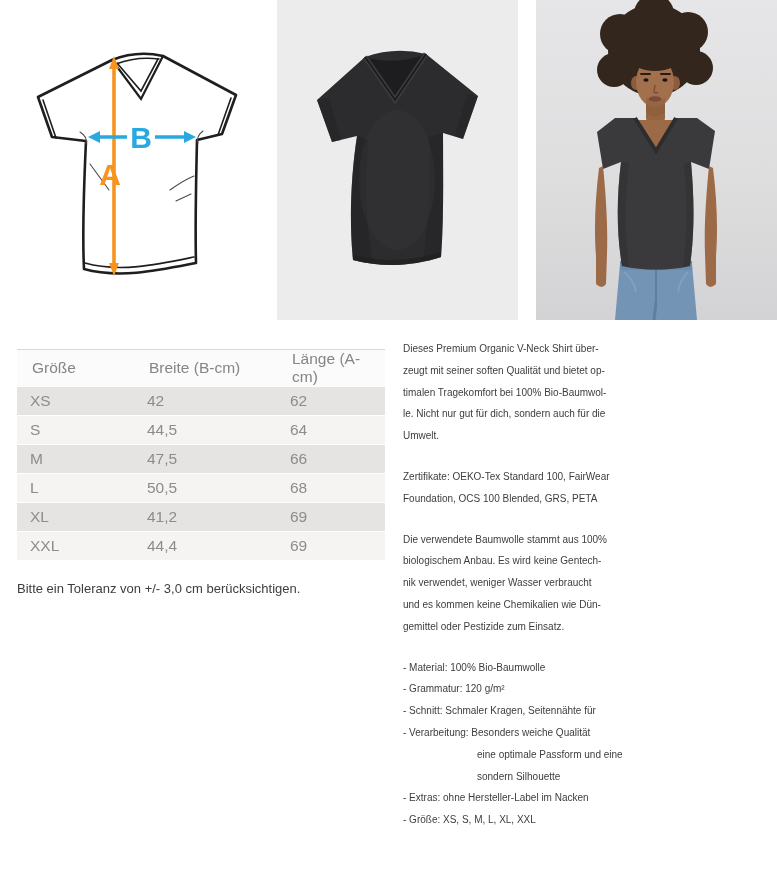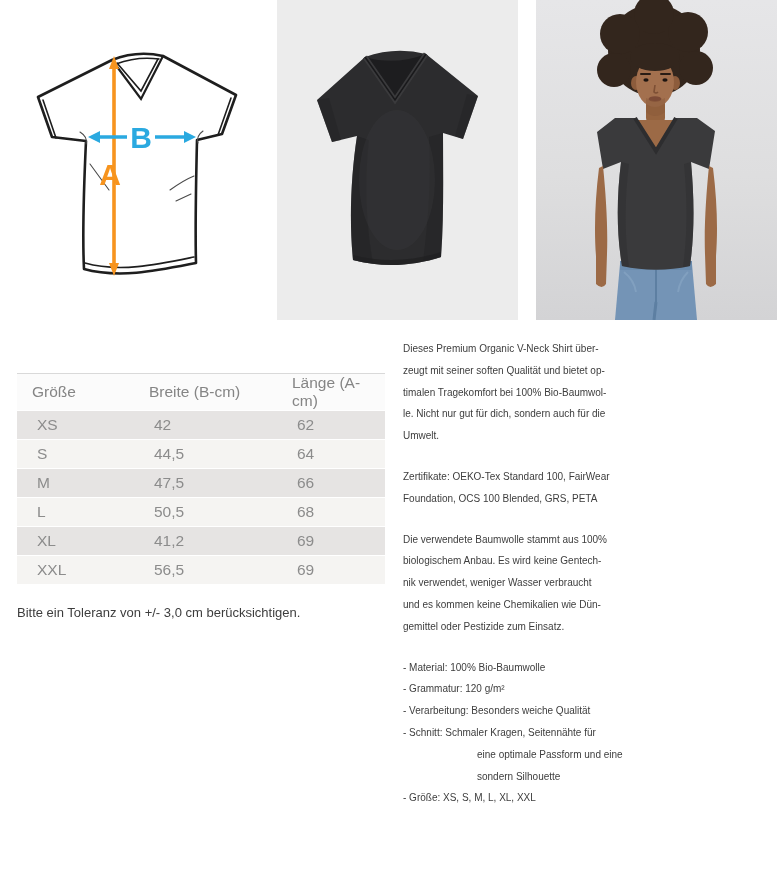--- a/index.html
+++ b/index.html
@@ -10,27 +10,27 @@
     -webkit-font-smoothing:antialiased;
   }
   .abs{position:absolute;}
   
   .size-diagram{left:10px;top:4px;width:250px;height:312px;background:#fff;}
   .photo-flat{left:277px;top:0;width:241px;height:320px;background:#ececec;}
   .photo-model{left:536px;top:0;width:241px;height:320px;
     background:linear-gradient(#e6e6e8 0%,#dededf 55%,#d3d3d5 100%);}
   .size-diagram svg,.photo-flat svg,.photo-model svg{display:block;width:100%;height:100%;}
   
-  .left-col{left:17px;top:372px;width:368px;}
+  .left-col{left:17px;top:348px;width:368px;}
   table.size-table{border-collapse:separate;border-spacing:0 1px;width:368px;
     font-size:15.5px;color:#8c8c8c;table-layout:fixed;}
   table.size-table thead tr{background:#fbfbfb;}
   table.size-table th{border-top:1px solid #d9d9d9;font-weight:400;text-align:left;
     height:27px;padding:0 0 0 15px;color:#858585;}
-  table.size-table td{height:28px;padding:0 0 0 20px;}
+  table.size-table td{height:28px;padding:0 0 0 13px;}
   table.size-table tbody tr:nth-child(odd){background:#e6e4e3;}
   table.size-table tbody tr:nth-child(even){background:#f5f4f2;}
   .tolerance{margin-top:20px;font-size:13px;color:#3d3d3d;}
   
   .right-col{left:403px;top:338px;width:374px;color:#3d3d3d;font-size:10px;line-height:21.8px;}
   .right-col p{white-space:pre-line;margin:0 0 19px 0;}
   .specs{margin-top:4px;}
   .specs div{white-space:nowrap;}
   .specs .indent{padding-left:74px;}
 </style>
@@ -197,21 +197,21 @@
         <td>50,5</td>
         <td>68</td>
       </tr>
       <tr>
         <td>XL</td>
         <td>41,2</td>
         <td>69</td>
       </tr>
       <tr>
         <td>XXL</td>
-        <td>56,5</td>
+        <td>44,4</td>
         <td>69</td>
       </tr>
     </tbody>
   </table>
   <div class="tolerance">Bitte ein Toleranz von +/- 3,0 cm berücksichtigen.</div>
 </div>
 
 <div class="abs right-col">
   <p>Dieses Premium Organic V-Neck Shirt über-
 zeugt mit seiner soften Qualität und bietet op-
@@ -221,19 +221,20 @@
   <p>Zertifikate: OEKO-Tex Standard 100, FairWear
 Foundation, OCS 100 Blended, GRS, PETA</p>
   <p>Die verwendete Baumwolle stammt aus 100%
 biologischem Anbau. Es wird keine Gentech-
 nik verwendet, weniger Wasser verbraucht
 und es kommen keine Chemikalien wie Dün-
 gemittel oder Pestizide zum Einsatz.</p>
   <div class="specs">
     <div>- Material: 100% Bio-Baumwolle</div>
     <div>- Grammatur: 120 g/m²</div>
+    <div>- Schnitt: Schmaler Kragen, Seitennähte für</div>
     <div>- Verarbeitung: Besonders weiche Qualität</div>
-    <div>- Schnitt: Schmaler Kragen, Seitennähte für</div>
     <div class="indent">eine optimale Passform und eine</div>
     <div class="indent">sondern Silhouette</div>
+    <div>- Extras: ohne Hersteller-Label im Nacken</div>
     <div>- Größe: XS, S, M, L, XL, XXL</div>
   </div>
 </div>
 
 </body></html>

